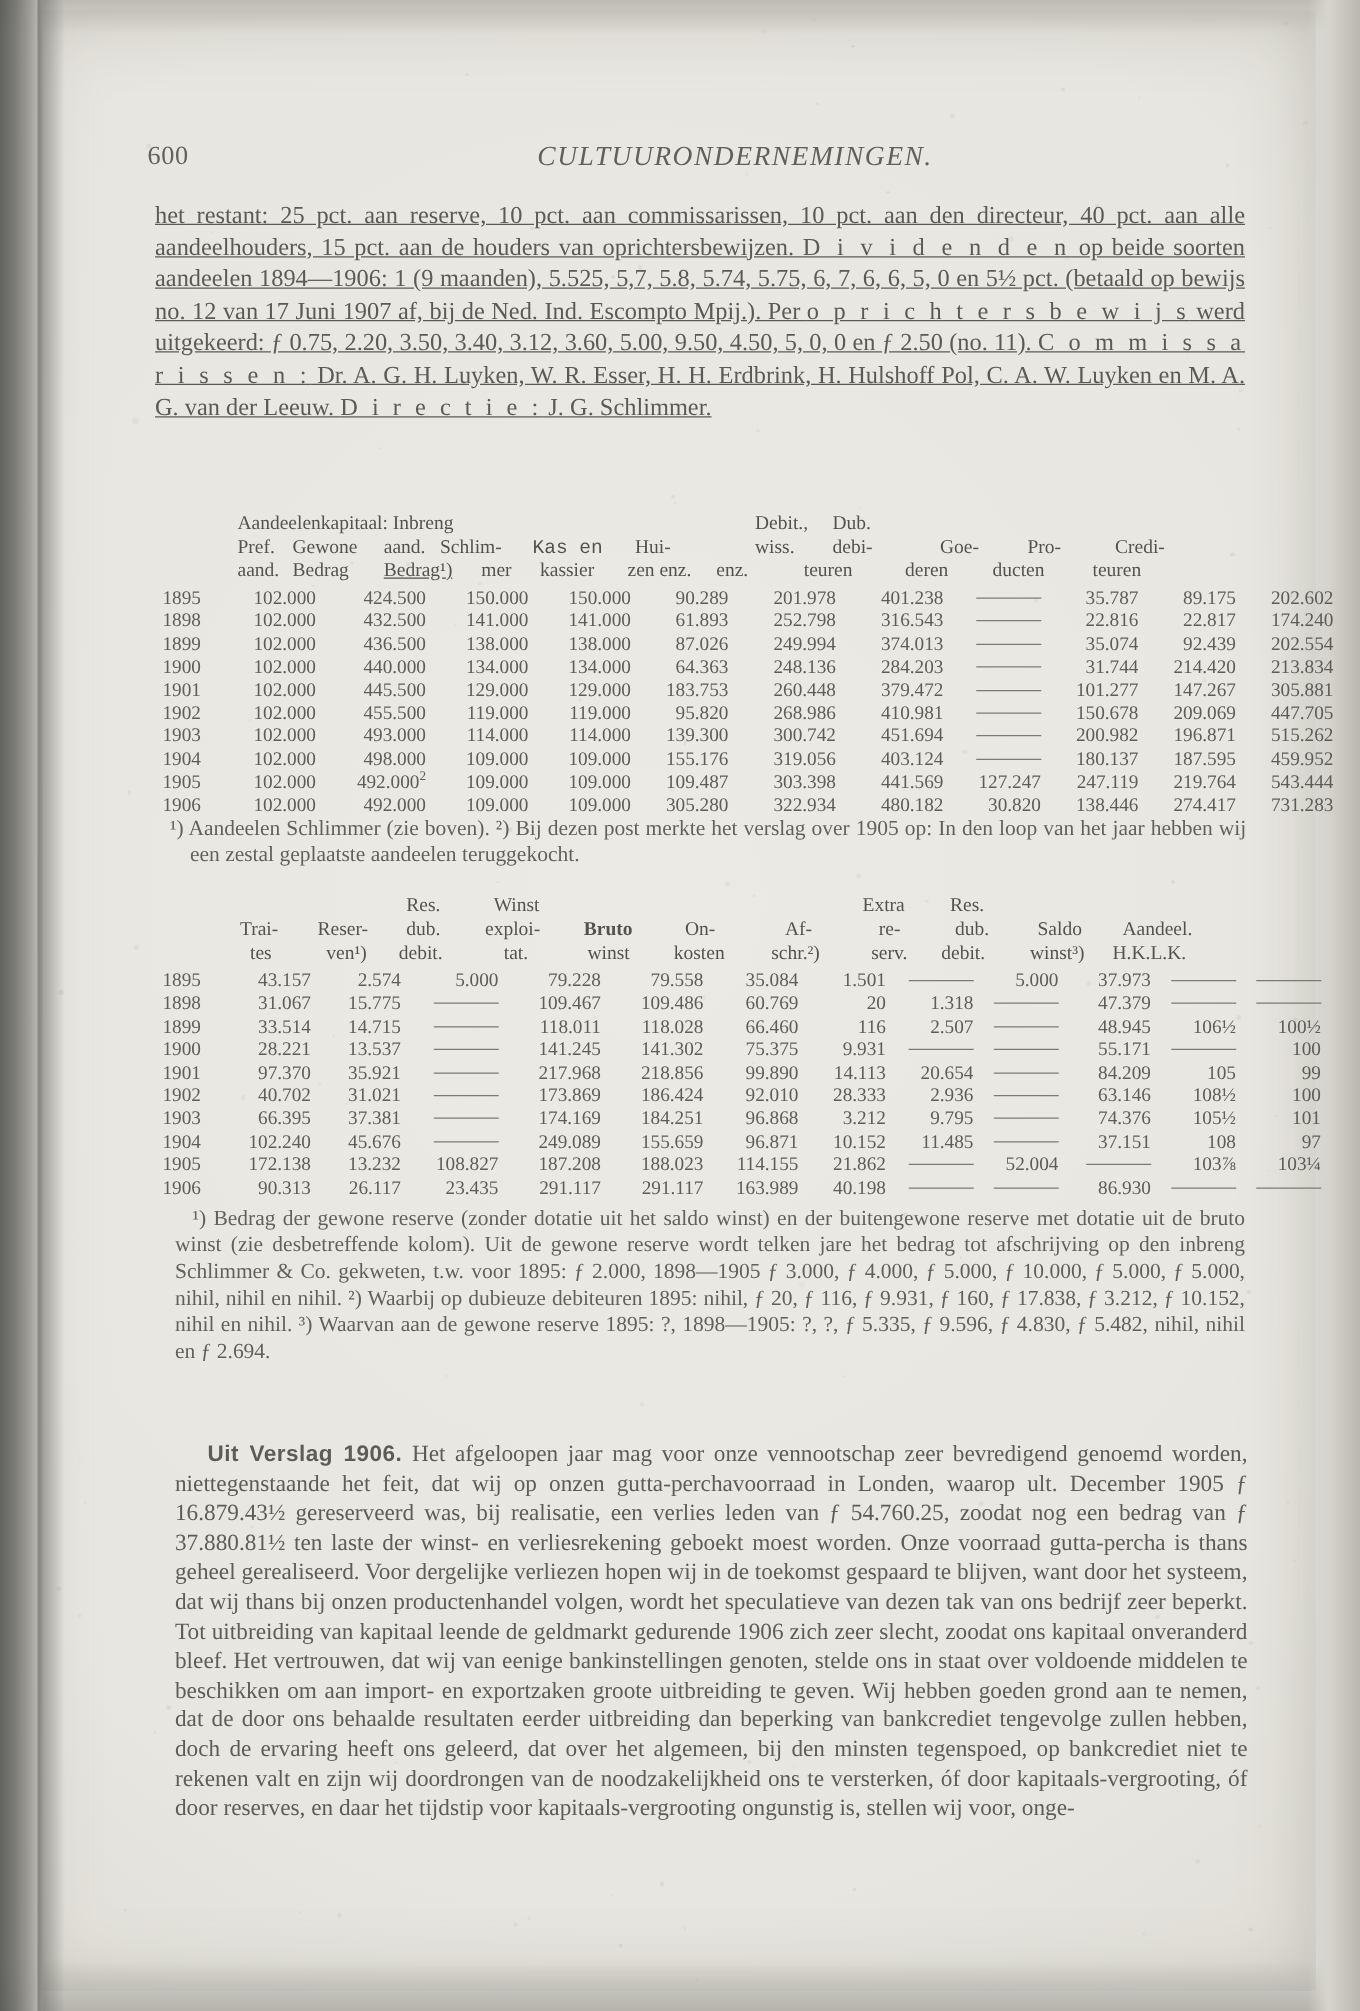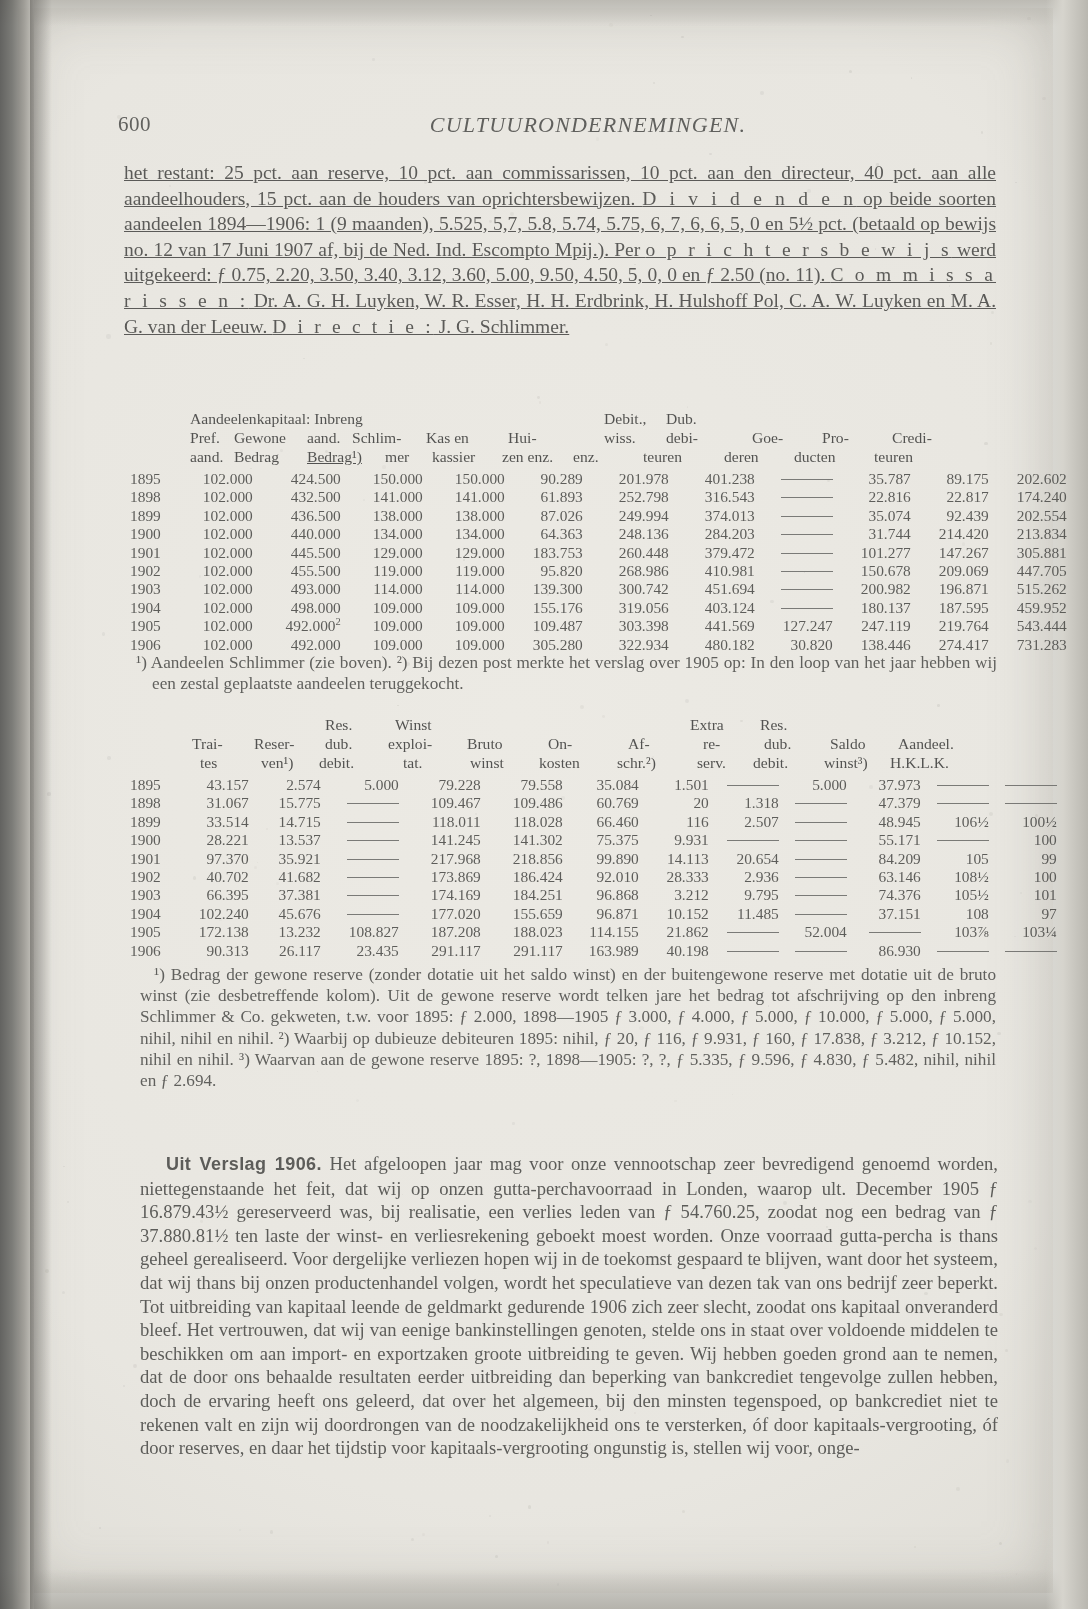--- a/index.html
+++ b/index.html
@@ -190,21 +190,21 @@
     <div id="tbl1wrap">
       <div id="t1head">
         <span class="h" style="left:60px; top:0px;">Aandeelenkapitaal: Inbreng</span>
         <span class="h" style="left:474px; top:0px;">Debit.,</span>
         <span class="h" style="left:536px; top:0px;">Dub.</span>
 
         <span class="h" style="left:60px;  top:19px;">Pref.</span>
         <span class="h" style="left:104px; top:19px;">Gewone</span>
         <span class="h" style="left:177px; top:19px;">aand.</span>
         <span class="h" style="left:222px; top:19px;">Schlim-</span>
-        <span class="h" style="left:296px; top:19px;">Kas en</span>
+        <span class="h" style="left:296px; top:19px;font-family:Liberation Mono, monospace;">Kas en</span>
         <span class="h" style="left:378px; top:19px;">Hui-</span>
         <span class="h" style="left:474px; top:19px;">wiss.</span>
         <span class="h" style="left:536px; top:19px;">debi-</span>
         <span class="h" style="left:622px; top:19px;">Goe-</span>
         <span class="h" style="left:692px; top:19px;">Pro-</span>
         <span class="h" style="left:762px; top:19px;">Credi-</span>
 
         <span class="h" style="left:60px;  top:38px;">aand.</span>
         <span class="h" style="left:104px; top:38px;">Bedrag</span>
         <span class="h" style="left:177px; top:38px;text-decoration:underline;">Bedrag¹)</span>
@@ -369,21 +369,21 @@
       <div id="t2head">
         <span class="h" style="left:195px; top:0px;">Res.</span>
         <span class="h" style="left:265px; top:0px;">Winst</span>
         <span class="h" style="left:560px; top:0px;">Extra</span>
         <span class="h" style="left:630px; top:0px;">Res.</span>
 
         <span class="h" style="left:62px;  top:19px;">Trai-</span>
         <span class="h" style="left:124px; top:19px;">Reser-</span>
         <span class="h" style="left:195px; top:19px;">dub.</span>
         <span class="h" style="left:258px; top:19px;">exploi-</span>
-        <span class="h" style="left:337px; top:19px;">Bruto</span>
+        <span class="h" style="left:337px; top:19px;font-weight:bold;">Bruto</span>
         <span class="h" style="left:418px; top:19px;">On-</span>
         <span class="h" style="left:498px; top:19px;">Af-</span>
         <span class="h" style="left:573px; top:19px;">re-</span>
         <span class="h" style="left:634px; top:19px;">dub.</span>
         <span class="h" style="left:700px; top:19px;">Saldo</span>
         <span class="h" style="left:768px; top:19px;">Aandeel.</span>
 
         <span class="h" style="left:70px;  top:38px;">tes</span>
         <span class="h" style="left:131px; top:38px;">ven¹)</span>
         <span class="h" style="left:189px; top:38px;">debit.</span>
@@ -469,21 +469,21 @@
               <td class="num" style="min-width: 54px;">14.113</td>
               <td class="num" style="min-width: 54px;">20.654</td>
               <td class="num" style="min-width: 48px;"><span class="dash"></span></td>
               <td class="num" style="min-width: 58px;">84.209</td>
               <td class="num" style="min-width: 34px;">105</td>
               <td class="num" style="min-width: 30px;">99</td>
             </tr>
             <tr>
               <td class="yr">1902</td>
               <td class="num" style="min-width: 62px;">40.702</td>
-              <td class="num" style="min-width: 56px;">41.682</td>
+              <td class="num" style="min-width: 56px;">31.021</td>
               <td class="num" style="min-width: 62px;"><span class="dash"></span></td>
               <td class="num" style="min-width: 66px;">173.869</td>
               <td class="num" style="min-width: 66px;">186.424</td>
               <td class="num" style="min-width: 60px;">92.010</td>
               <td class="num" style="min-width: 54px;">28.333</td>
               <td class="num" style="min-width: 54px;">2.936</td>
               <td class="num" style="min-width: 48px;"><span class="dash"></span></td>
               <td class="num" style="min-width: 58px;">63.146</td>
               <td class="num" style="min-width: 34px;">108½</td>
               <td class="num" style="min-width: 30px;">100</td>
@@ -501,21 +501,21 @@
               <td class="num" style="min-width: 48px;"><span class="dash"></span></td>
               <td class="num" style="min-width: 58px;">74.376</td>
               <td class="num" style="min-width: 34px;">105½</td>
               <td class="num" style="min-width: 30px;">101</td>
             </tr>
             <tr>
               <td class="yr">1904</td>
               <td class="num" style="min-width: 62px;">102.240</td>
               <td class="num" style="min-width: 56px;">45.676</td>
               <td class="num" style="min-width: 62px;"><span class="dash"></span></td>
-              <td class="num" style="min-width: 66px;">177.020</td>
+              <td class="num" style="min-width: 66px;">249.089</td>
               <td class="num" style="min-width: 66px;">155.659</td>
               <td class="num" style="min-width: 60px;">96.871</td>
               <td class="num" style="min-width: 54px;">10.152</td>
               <td class="num" style="min-width: 54px;">11.485</td>
               <td class="num" style="min-width: 48px;"><span class="dash"></span></td>
               <td class="num" style="min-width: 58px;">37.151</td>
               <td class="num" style="min-width: 34px;">108</td>
               <td class="num" style="min-width: 30px;">97</td>
             </tr>
             <tr>

